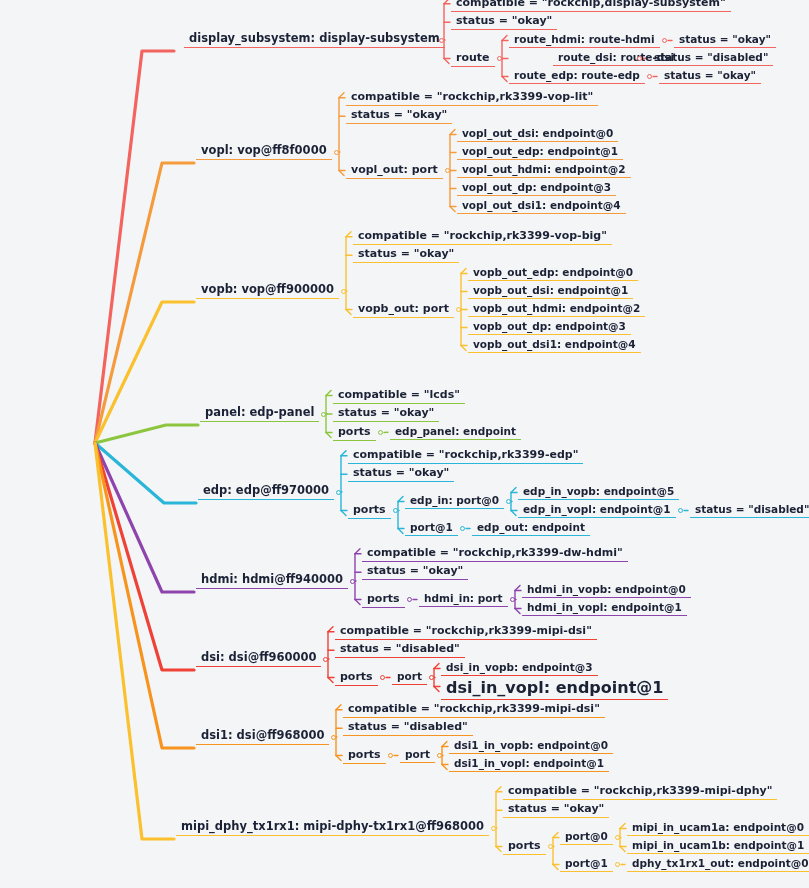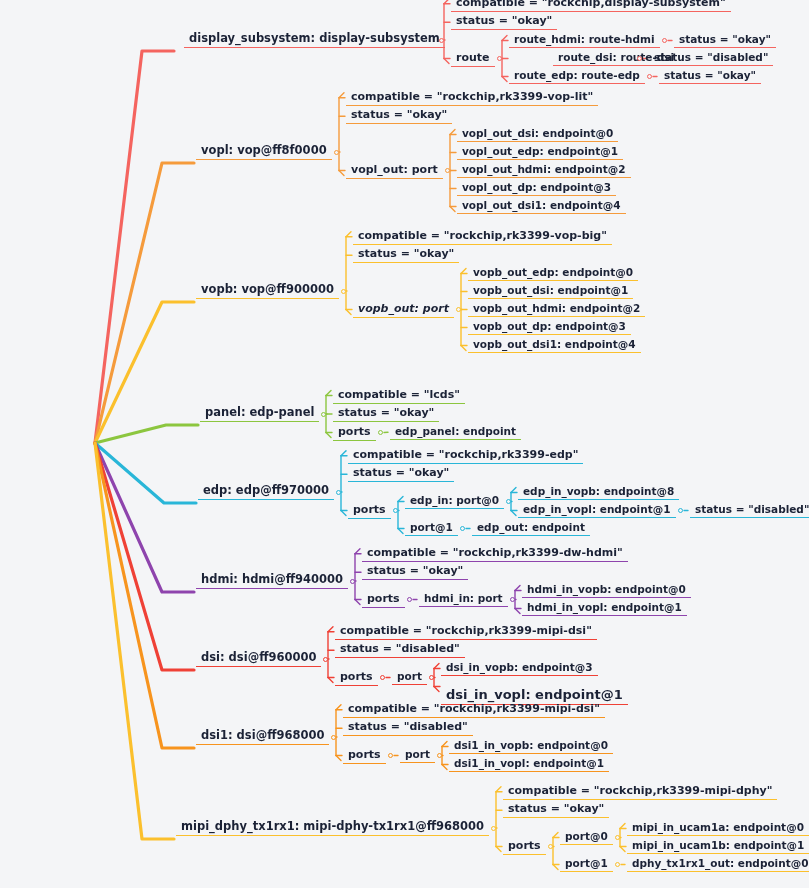--- a/index.html
+++ b/index.html
@@ -259,21 +259,21 @@
       <div class="dot" style="left: 445px; top: 168px; color: rgb(245, 155, 60);"></div>
       <div class="node ul lvl3" style="left: 457px; color: rgb(245, 155, 60); font-size: 10.5px; top: 125.75px;"><span class="txt">vopl_out_dsi: endpoint@0</span></div>
       <div class="node ul lvl3" style="left: 457px; color: rgb(245, 155, 60); font-size: 10.5px; top: 143.75px;"><span class="txt">vopl_out_edp: endpoint@1</span></div>
       <div class="node ul lvl3" style="left: 457px; color: rgb(245, 155, 60); font-size: 10.5px; top: 161.75px;"><span class="txt">vopl_out_hdmi: endpoint@2</span></div>
       <div class="node ul lvl3" style="left: 457px; color: rgb(245, 155, 60); font-size: 10.5px; top: 179.75px;"><span class="txt">vopl_out_dp: endpoint@3</span></div>
       <div class="node ul lvl3" style="left: 457px; color: rgb(245, 155, 60); font-size: 10.5px; top: 197.75px;"><span class="txt">vopl_out_dsi1: endpoint@4</span></div>
       <div class="node ul lvl1" style="left: 196px; color: rgb(251, 192, 45); font-size: 11.5px; top: 281.75px;"><span class="txt">vopb: vop@ff900000</span></div>
       <div class="dot" style="left: 341px; top: 288.5px; color: rgb(251, 192, 45);"></div>
       <div class="node ul lvl2" style="left: 353px; color: rgb(251, 192, 45); font-size: 11px; top: 227.75px;"><span class="txt">compatible = "rockchip,rk3399-vop-big"</span></div>
       <div class="node ul lvl2" style="left: 353px; color: rgb(251, 192, 45); font-size: 11px; top: 246.25px;"><span class="txt">status = "okay"</span></div>
-      <div class="node ul lvl2" style="left: 353px; color: rgb(251, 192, 45); font-size: 11px; top: 300.5px; font-style: italic;"><span class="txt">vopb_out: port</span></div>
+      <div class="node ul lvl2" style="left: 353px; color: rgb(251, 192, 45); font-size: 11px; top: 300.5px;"><span class="txt">vopb_out: port</span></div>
       <div class="dot" style="left: 456px; top: 307px; color: rgb(251, 192, 45);"></div>
       <div class="node ul lvl3" style="left: 468px; color: rgb(251, 192, 45); font-size: 10.5px; top: 264.75px;"><span class="txt">vopb_out_edp: endpoint@0</span></div>
       <div class="node ul lvl3" style="left: 468px; color: rgb(251, 192, 45); font-size: 10.5px; top: 282.75px;"><span class="txt">vopb_out_dsi: endpoint@1</span></div>
       <div class="node ul lvl3" style="left: 468px; color: rgb(251, 192, 45); font-size: 10.5px; top: 300.75px;"><span class="txt">vopb_out_hdmi: endpoint@2</span></div>
       <div class="node ul lvl3" style="left: 468px; color: rgb(251, 192, 45); font-size: 10.5px; top: 318.75px;"><span class="txt">vopb_out_dp: endpoint@3</span></div>
       <div class="node ul lvl3" style="left: 468px; color: rgb(251, 192, 45); font-size: 10.5px; top: 336.75px;"><span class="txt">vopb_out_dsi1: endpoint@4</span></div>
       <div class="node ul lvl1" style="left: 200px; color: rgb(140, 198, 63); font-size: 11.5px; top: 404.75px;"><span class="txt">panel: edp-panel</span></div>
       <div class="dot" style="left: 321px; top: 411.5px; color: rgb(140, 198, 63);"></div>
       <div class="node ul lvl2" style="left: 333px; color: rgb(140, 198, 63); font-size: 11px; top: 386.5px;"><span class="txt">compatible = "lcds"</span></div>
       <div class="node ul lvl2" style="left: 333px; color: rgb(140, 198, 63); font-size: 11px; top: 405px;"><span class="txt">status = "okay"</span></div>
@@ -281,21 +281,21 @@
       <div class="dot" style="left: 378px; top: 430px; color: rgb(140, 198, 63);"></div>
       <div class="node ul lvl3" style="left: 390px; color: rgb(140, 198, 63); font-size: 10.5px; top: 423.5px;"><span class="txt">edp_panel: endpoint</span></div>
       <div class="node ul lvl1" style="left: 198px; color: rgb(41, 182, 216); font-size: 11.5px; top: 482.75px;"><span class="txt">edp: edp@ff970000</span></div>
       <div class="dot" style="left: 336px; top: 489.5px; color: rgb(41, 182, 216);"></div>
       <div class="node ul lvl2" style="left: 348px; color: rgb(41, 182, 216); font-size: 11px; top: 446.75px;"><span class="txt">compatible = "rockchip,rk3399-edp"</span></div>
       <div class="node ul lvl2" style="left: 348px; color: rgb(41, 182, 216); font-size: 11px; top: 465.25px;"><span class="txt">status = "okay"</span></div>
       <div class="node ul lvl2" style="left: 348px; color: rgb(41, 182, 216); font-size: 11px; top: 501.5px;"><span class="txt">ports</span></div>
       <div class="dot" style="left: 393px; top: 508px; color: rgb(41, 182, 216);"></div>
       <div class="node ul lvl3" style="left: 405px; color: rgb(41, 182, 216); font-size: 10.5px; top: 492.75px;"><span class="txt">edp_in: port@0</span></div>
       <div class="dot" style="left: 506px; top: 499px; color: rgb(41, 182, 216);"></div>
-      <div class="node ul lvl4" style="left: 518px; color: rgb(41, 182, 216); font-size: 10.5px; top: 483.75px;"><span class="txt">edp_in_vopb: endpoint@8</span></div>
+      <div class="node ul lvl4" style="left: 518px; color: rgb(41, 182, 216); font-size: 10.5px; top: 483.75px;"><span class="txt">edp_in_vopb: endpoint@5</span></div>
       <div class="node ul lvl4" style="left: 518px; color: rgb(41, 182, 216); font-size: 10.5px; top: 501.75px;"><span class="txt">edp_in_vopl: endpoint@1</span></div>
       <div class="dot" style="left: 678px; top: 508px; color: rgb(41, 182, 216);"></div>
       <div class="node ul lvl4" style="left: 690px; color: rgb(41, 182, 216); font-size: 10.5px; top: 501.75px;"><span class="txt">status = "disabled"</span></div>
       <div class="node ul lvl3" style="left: 405px; color: rgb(41, 182, 216); font-size: 10.5px; top: 519.75px;"><span class="txt">port@1</span></div>
       <div class="dot" style="left: 460px; top: 526px; color: rgb(41, 182, 216);"></div>
       <div class="node ul lvl4" style="left: 472px; color: rgb(41, 182, 216); font-size: 10.5px; top: 519.75px;"><span class="txt">edp_out: endpoint</span></div>
       <div class="node ul lvl1" style="left: 196px; color: rgb(142, 68, 173); font-size: 11.5px; top: 571.75px;"><span class="txt">hdmi: hdmi@ff940000</span></div>
       <div class="dot" style="left: 350px; top: 578.5px; color: rgb(142, 68, 173);"></div>
       <div class="node ul lvl2" style="left: 362px; color: rgb(142, 68, 173); font-size: 11px; top: 544.75px;"><span class="txt">compatible = "rockchip,rk3399-dw-hdmi"</span></div>
       <div class="node ul lvl2" style="left: 362px; color: rgb(142, 68, 173); font-size: 11px; top: 563.25px;"><span class="txt">status = "okay"</span></div>
@@ -307,21 +307,21 @@
       <div class="node ul lvl4" style="left: 522px; color: rgb(142, 68, 173); font-size: 10.5px; top: 599.75px;"><span class="txt">hdmi_in_vopl: endpoint@1</span></div>
       <div class="node ul lvl1" style="left: 196px; color: rgb(239, 65, 54); font-size: 11.5px; top: 649.75px;"><span class="txt">dsi: dsi@ff960000</span></div>
       <div class="dot" style="left: 323px; top: 656.5px; color: rgb(239, 65, 54);"></div>
       <div class="node ul lvl2" style="left: 335px; color: rgb(239, 65, 54); font-size: 11px; top: 622.75px;"><span class="txt">compatible = "rockchip,rk3399-mipi-dsi"</span></div>
       <div class="node ul lvl2" style="left: 335px; color: rgb(239, 65, 54); font-size: 11px; top: 641.25px;"><span class="txt">status = "disabled"</span></div>
       <div class="node ul lvl2" style="left: 335px; color: rgb(239, 65, 54); font-size: 11px; top: 668.5px;"><span class="txt">ports</span></div>
       <div class="dot" style="left: 380px; top: 675px; color: rgb(239, 65, 54);"></div>
       <div class="node ul lvl3" style="left: 392px; color: rgb(239, 65, 54); font-size: 10.5px; top: 668.75px;"><span class="txt">port</span></div>
       <div class="dot" style="left: 429px; top: 675px; color: rgb(239, 65, 54);"></div>
       <div class="node ul lvl4" style="left: 441px; color: rgb(239, 65, 54); font-size: 10.5px; top: 659.75px;"><span class="txt">dsi_in_vopb: endpoint@3</span></div>
-      <div class="node ul lvl4" style="left: 441px; color: rgb(239, 65, 54); font-size: 13px; top: 677.75px; margin-top: 8px;"><span class="txt">dsi_in_vopl: endpoint@1</span></div>
+      <div class="node ul lvl4" style="left: 441px; color: rgb(239, 65, 54); font-size: 16px; top: 677.75px;"><span class="txt">dsi_in_vopl: endpoint@1</span></div>
       <div class="node ul lvl1" style="left: 196px; color: rgb(247, 148, 30); font-size: 11.5px; top: 727.75px;"><span class="txt">dsi1: dsi@ff968000</span></div>
       <div class="dot" style="left: 331px; top: 734.5px; color: rgb(247, 148, 30);"></div>
       <div class="node ul lvl2" style="left: 343px; color: rgb(247, 148, 30); font-size: 11px; top: 700.75px;"><span class="txt">compatible = "rockchip,rk3399-mipi-dsi"</span></div>
       <div class="node ul lvl2" style="left: 343px; color: rgb(247, 148, 30); font-size: 11px; top: 719.25px;"><span class="txt">status = "disabled"</span></div>
       <div class="node ul lvl2" style="left: 343px; color: rgb(247, 148, 30); font-size: 11px; top: 746.5px;"><span class="txt">ports</span></div>
       <div class="dot" style="left: 388px; top: 753px; color: rgb(247, 148, 30);"></div>
       <div class="node ul lvl3" style="left: 400px; color: rgb(247, 148, 30); font-size: 10.5px; top: 746.75px;"><span class="txt">port</span></div>
       <div class="dot" style="left: 437px; top: 753px; color: rgb(247, 148, 30);"></div>
       <div class="node ul lvl4" style="left: 449px; color: rgb(247, 148, 30); font-size: 10.5px; top: 737.75px;"><span class="txt">dsi1_in_vopb: endpoint@0</span></div>
       <div class="node ul lvl4" style="left: 449px; color: rgb(247, 148, 30); font-size: 10.5px; top: 755.75px;"><span class="txt">dsi1_in_vopl: endpoint@1</span></div>

